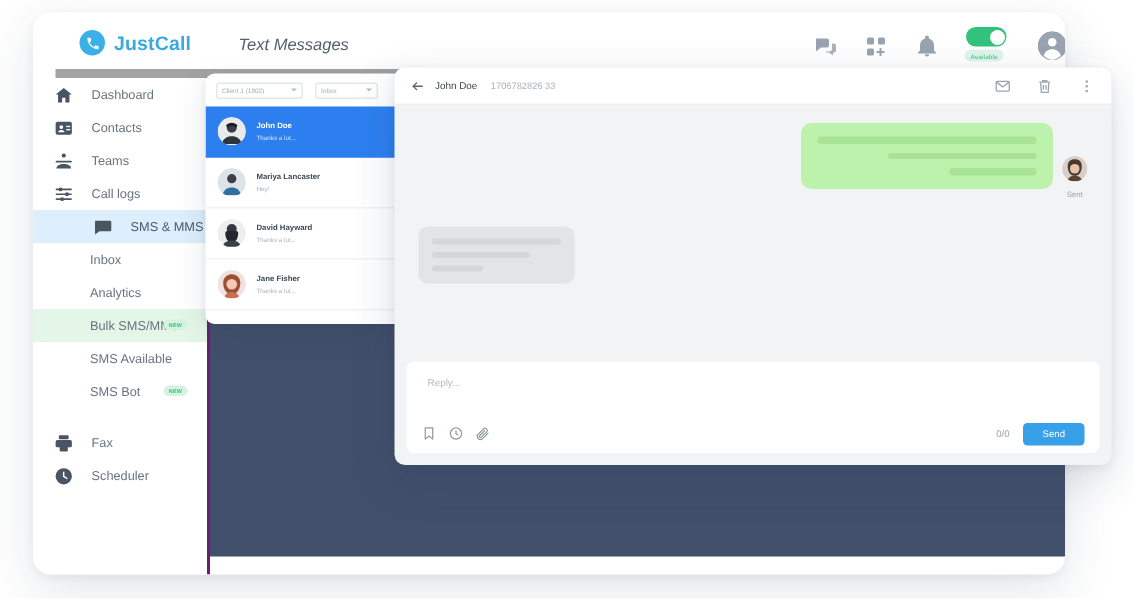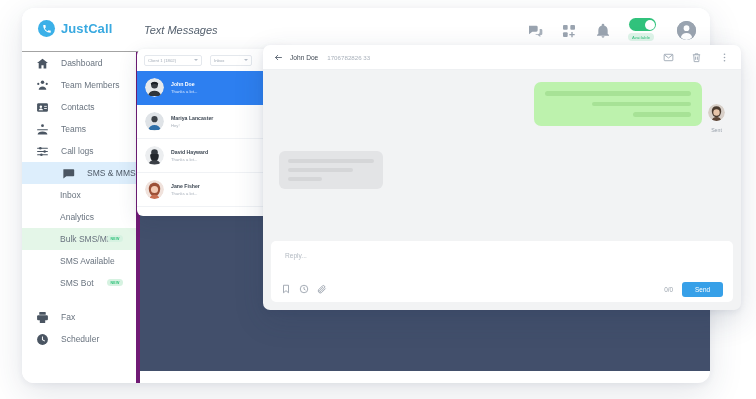--- a/index.html
+++ b/index.html
@@ -16,23 +16,23 @@
     position: absolute; left: 22px; top: 8px;
     width: 688px; height: 375px;
     background: #ffffff;
     border-radius: 12px;
     box-shadow: 0 10px 34px rgba(40,55,85,0.13), 0 2px 6px rgba(40,55,85,0.06);
     overflow: hidden;
   }
 
   
   .topbar {
-    position: absolute; left: 0; top: 0; width: 688px; height: 44px;
+    position: absolute; left: 15px; top: 0; width: 688px; height: 44px;
     background: #fff;
-    border-bottom: 1px solid #a3a3a3;
+    border-bottom: 6px solid #a3a3a3;
   }
   .logo-wrap {
     position: absolute; left: 16px; top: 12px;
     display: flex; align-items: center; gap: 6px;
   }
   .logo-mark {
     width: 17px; height: 17px; border-radius: 50%;
     background: #3bb0e8;
     display: flex; align-items: center; justify-content: center;
   }
@@ -70,21 +70,21 @@
   .avatar-btn {
     width: 19px; height: 19px; border-radius: 50%;
     background: #8d98a5; display:flex; align-items:center; justify-content:center;
   }
   .avatar-btn svg { width: 19px; height: 19px; display:block; }
 
   
   .sidebar {
     position: absolute; left: 0; top: 44px; width: 118px; height: 331px;
     background: #fff;
-    border-right: 4px solid #701a75;
+    border-right: 2px solid #701a75;
   }
   .nav-item {
     display: flex; align-items: center; height: 22px;
     padding-left: 14px; gap: 12px; position: relative;
   }
   .nav-item .ni-icon { width: 13px; height: 13px; color: #4a5562; flex: none; }
   .nav-item .ni-icon svg { width: 100%; height: 100%; display: block; }
   .nav-item .ni-label { font-size: 8.5px; color: #69737f; white-space: nowrap; }
   .nav-item.active { background: #ddeefc; padding-left: 40px; }
   .nav-item.active .ni-label { color: #4e5966; }
@@ -289,31 +289,20 @@
       <div class="nav-item">
         <span class="ni-icon">
           <svg viewBox="0 0 24 24" fill="currentColor">
               <path d="M12 3 2 11h3v10h5v-6h4v6h5V11h3z"></path>
             </svg>
         </span>
         <span class="ni-label">Dashboard</span>
       </div>
 
 
-      <div class="nav-item">
-        <span class="ni-icon">
-          <svg viewBox="0 0 24 24" fill="currentColor">
-              <circle cx="12" cy="6" r="3.2"></circle>
-              <path d="M5 20c0-3.6 3.1-6 7-6s7 2.4 7 6z"></path>
-              <circle cx="4.2" cy="9" r="2"></circle>
-              <circle cx="19.8" cy="9" r="2"></circle>
-            </svg>
-        </span>
-        <span class="ni-label">Team Members</span>
-      </div>
 
       <div class="nav-item">
         <span class="ni-icon">
           <svg viewBox="0 0 24 24" fill="currentColor">
               <rect x="2" y="4" width="20" height="16" rx="2.5"></rect>
               <circle cx="9" cy="10.5" r="2.3" fill="#fff"></circle>
               <path d="M5 17c.5-2 2-3 4-3s3.5 1 4 3z" fill="#fff"></path>
               <rect x="15" y="9" width="5" height="1.6" fill="#fff"></rect>
               <rect x="15" y="13" width="5" height="1.6" fill="#fff"></rect>
             </svg>

